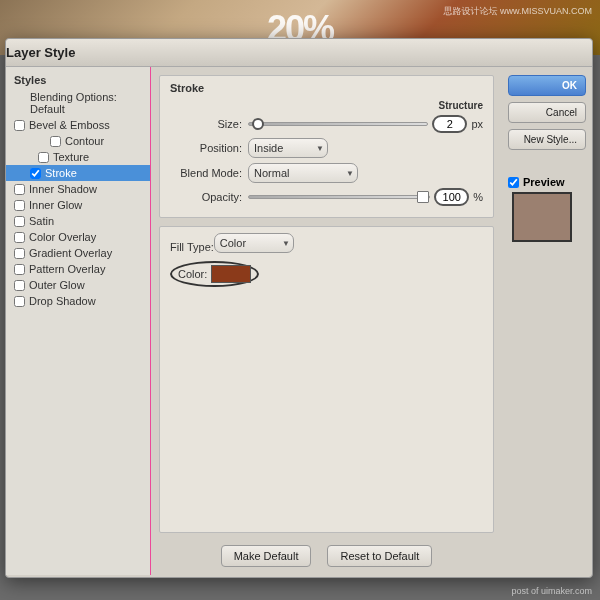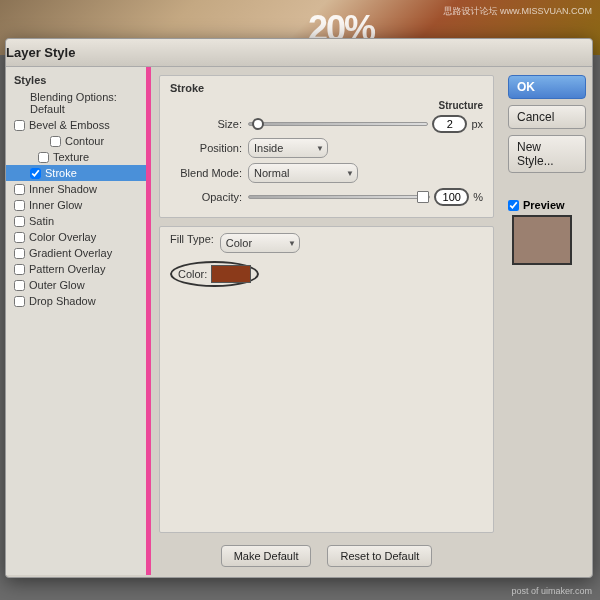--- a/index.html
+++ b/index.html
@@ -24,21 +24,20 @@
     }
     .bg-percent {
       position: absolute;
       top: 8px;
       left: 50%;
       transform: translateX(-50%);
       font-size: 36px;
       font-weight: bold;
       color: rgba(255,255,255,0.9);
       letter-spacing: -2px;
-      margin-left: 41px;
     }
 
     
     .dialog {
       position: absolute;
       top: 38px;
       left: 5px;
       width: 588px;
       height: 540px;
       background: #d4d0c8;
@@ -62,21 +61,21 @@
     
     .dialog-body {
       display: flex;
       height: calc(100% - 30px);
     }
 
     
     .sidebar {
       width: 145px;
       background: #e0ddd6;
-      border-right: 5px solid #ec4899;
+      border-right: 1px solid #ec4899;
       padding: 4px 0;
       flex-shrink: 0;
     }
 
     .sidebar-section-header {
       padding: 3px 8px;
       font-size: 11px;
       font-weight: bold;
       color: #333;
     }
@@ -130,24 +129,24 @@
       gap: 6px;
       flex-shrink: 0;
     }
 
     
     .mac-btn {
       background: linear-gradient(to bottom, #f0ede8, #d8d4cc);
       border: 1px solid #999;
       border-radius: 4px;
       padding: 4px 8px;
-      font-size: 12px;
+      font-size: 10px;
       color: #222;
       cursor: pointer;
-      text-align: left;
+      text-align: right;
       width: 100%;
     }
 
     .mac-btn.default-btn {
       background: linear-gradient(to bottom, #7ab0e8, #4a80d0);
       border: 1px solid #3a70c0;
       color: white;
       font-weight: bold;
     }
 
@@ -300,22 +299,21 @@
     .fill-panel {
       border: 1px solid #bbb;
       background: #e8e4dc;
       border-radius: 2px;
       padding: 6px 10px;
       flex: 1;
     }
 
     .fill-row {
       display: flex;
-      align-items: flex-start;
-      gap: 6px;
+      align-items: flex-end;
       margin-bottom: 8px;
     }
 
     .fill-label {
       font-size: 11px;
       color: #333;
     }
 
     
     .color-row {

